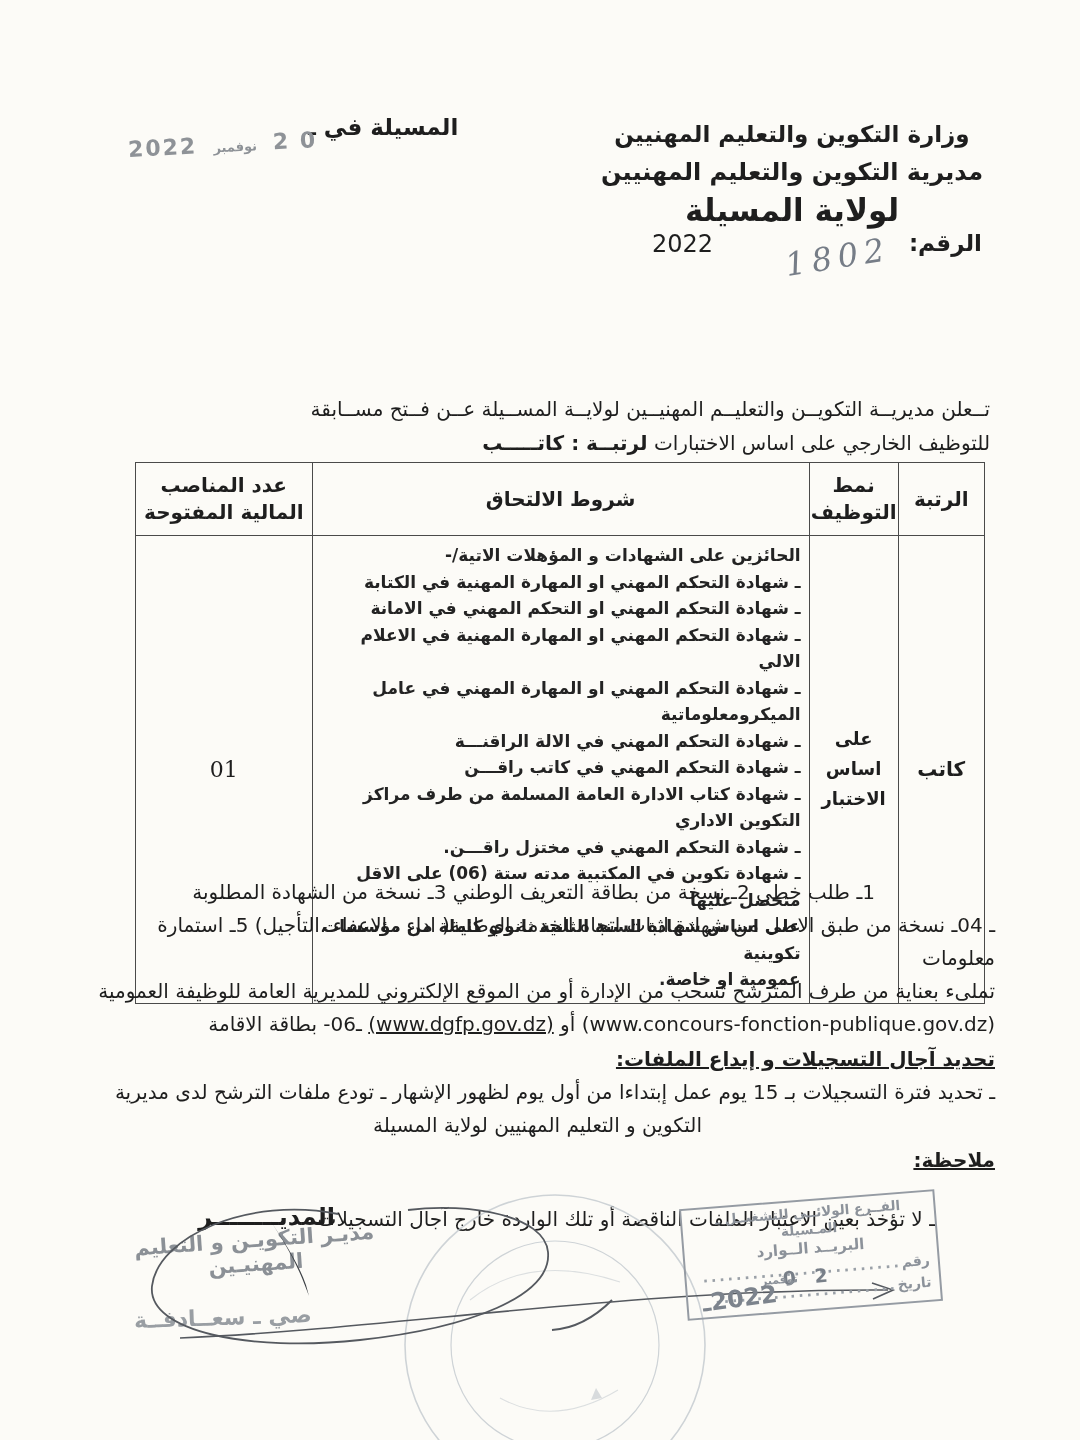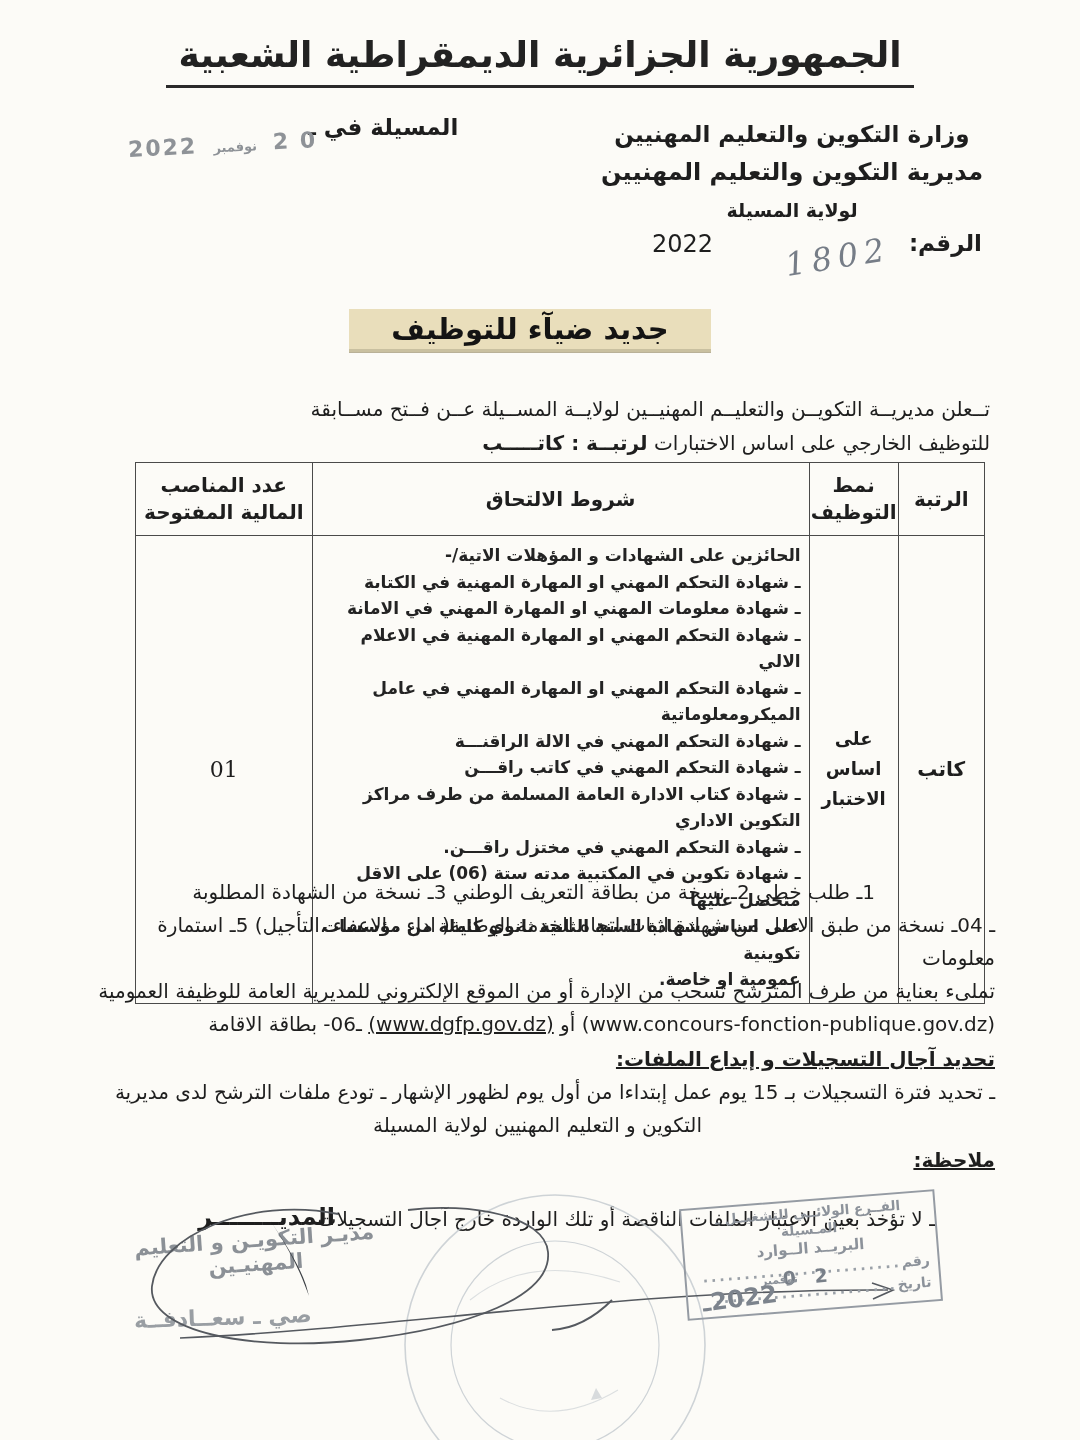--- a/index.html
+++ b/index.html
@@ -11,21 +11,21 @@
   .abs{position:absolute;}
   
   .doc-title{top:34px;left:0;right:0;text-align:center;}
   .doc-title span{
     display:inline-block;font-size:36px;font-weight:bold;letter-spacing:-1px;
     border-bottom:3px solid #2a2a2a;padding:0 12px 10px 12px;color:#222;
   }
   .hdr-right{top:116px;right:88px;width:400px;text-align:center;font-weight:bold;}
   .hdr-right .l1{font-size:23px;line-height:36px;}
   .hdr-right .l2{font-size:24px;line-height:40px;}
-  .hdr-right .l3{font-size:19px;line-height:36px;}
+  .hdr-right .l3{font-size:31px;line-height:36px;}
   .num-row{display:flex;flex-direction:row;justify-content:space-between;align-items:flex-start;padding:0 10px 0 60px;margin-top:2px;}
   .num-label{font-size:23px;font-weight:bold;}
   .num-year{font-size:24px;font-weight:normal;font-family:"DejaVu Sans",sans-serif;direction:ltr;}
   .num-hand{
     top:238px;right:190px;color:#767d87;font-size:32px;font-style:italic;
     font-family:"DejaVu Serif",serif;letter-spacing:6px;transform:rotate(-9deg);font-weight:normal;
   }
   .place-label{top:114px;left:308px;font-size:23px;font-weight:bold;}
   .date-stamp{
     top:132px;left:128px;color:#8e9297;font-weight:bold;transform:rotate(-3deg);
@@ -88,45 +88,39 @@
   .rstamp .dots{flex:1;overflow:hidden;white-space:nowrap;letter-spacing:3px;color:#9aa0a7;}
   .rstamp .ovl-day{position:absolute;left:96px;top:64px;font-size:19px;color:#787f88;letter-spacing:6px;}
   .rstamp .ovl-month{position:absolute;left:74px;top:70px;font-size:11px;color:#8a9098;}
   .rstamp .ovl-year{position:absolute;left:14px;top:78px;font-size:24px;color:#7c838c;transform:rotate(-3deg);letter-spacing:2px;}
 </style>
 </head>
 <body>
 
 <div class="page">
 
-  <div class="abs doc-title">
-    <span>الجمهورية الجزائرية الديمقراطية الشعبية</span>
-  </div>
 
   <div class="abs hdr-right">
     <div class="l1">وزارة التكوين والتعليم المهنيين</div>
     <div class="l2">مديرية التكوين والتعليم المهنيين</div>
     <div class="l3">لولاية المسيلة</div>
     <div class="num-row">
       <span class="num-label">الرقم:</span>
       <span class="num-year">2022</span>
     </div>
   </div>
   <div class="abs num-hand">1802</div>
 
   <div class="abs place-label">المسيلة في ـ</div>
   <div class="abs date-stamp">
     <span>2022</span>
     <span class="m">نوفمبر</span>
     <span>2 0</span>
   </div>
 
-  <div class="abs banner">
-    <span>جديد ضيآء للتوظيف</span>
-  </div>
 
   <div class="abs announce">
     <div class="a1">تــعلن مديريــة التكويــن والتعليــم المهنيــين  لولايــة  المســيلة  عــن فــتح مســابقة</div>
     <div class="a2">
       <span>للتوظيف الخارجي  على اساس الاختبارات  </span><b>لرتبــة : كاتـــــب</b>
     </div>
   </div>
 
   <table class="jobtable">
     <tbody>
@@ -142,21 +136,21 @@
     <tr>
       <td class="center-cell">كاتب</td>
       <td class="mode-cell">
         <div>على</div>
         <div>اساس</div>
         <div>الاختبار</div>
       </td>
       <td class="cond-cell">
         <div class="cond-line">الحائزين  على الشهادات و المؤهلات الاتية/-</div>
         <div class="cond-line">ـ شهادة التحكم المهني او المهارة المهنية في الكتابة</div>
-        <div class="cond-line">ـ شهادة معلومات المهني او المهارة المهني في الامانة</div>
+        <div class="cond-line">ـ شهادة التحكم المهني او التحكم المهني في الامانة</div>
         <div class="cond-line">ـ شهادة التحكم المهني او المهارة المهنية في الاعلام الالي</div>
         <div class="cond-line">ـ شهادة  التحكم المهني او المهارة المهني في عامل الميكرومعلوماتية</div>
         <div class="cond-line">ـ شهادة التحكم المهني في الالة الراقنـــة</div>
         <div class="cond-line">ـ شهادة التحكم المهني في كاتب راقـــن</div>
         <div class="cond-line">ـ شهادة كتاب الادارة العامة المسلمة من طرف مراكز التكوين الاداري</div>
         <div class="cond-line">ـ شهادة التحكم المهني في مختزل راقـــن.</div>
         <div class="cond-line">ـ شهادة تكوين في المكتبية مدته ستة (06) على الاقل متحصل عليها</div>
         <div class="cond-line">على اساس شهادة السنة الثانية ثانوي كاملة من مؤسسات تكوينية</div>
         <div class="cond-line">عمومية او خاصة.</div>
       </td>

